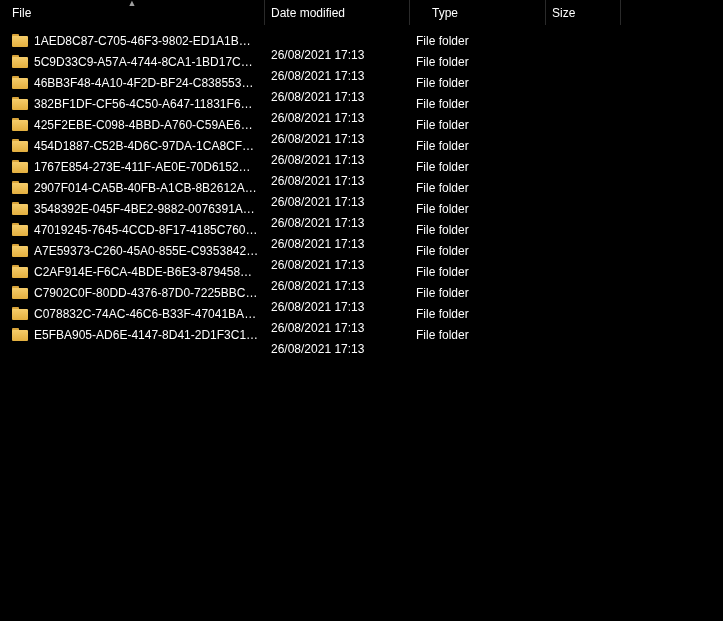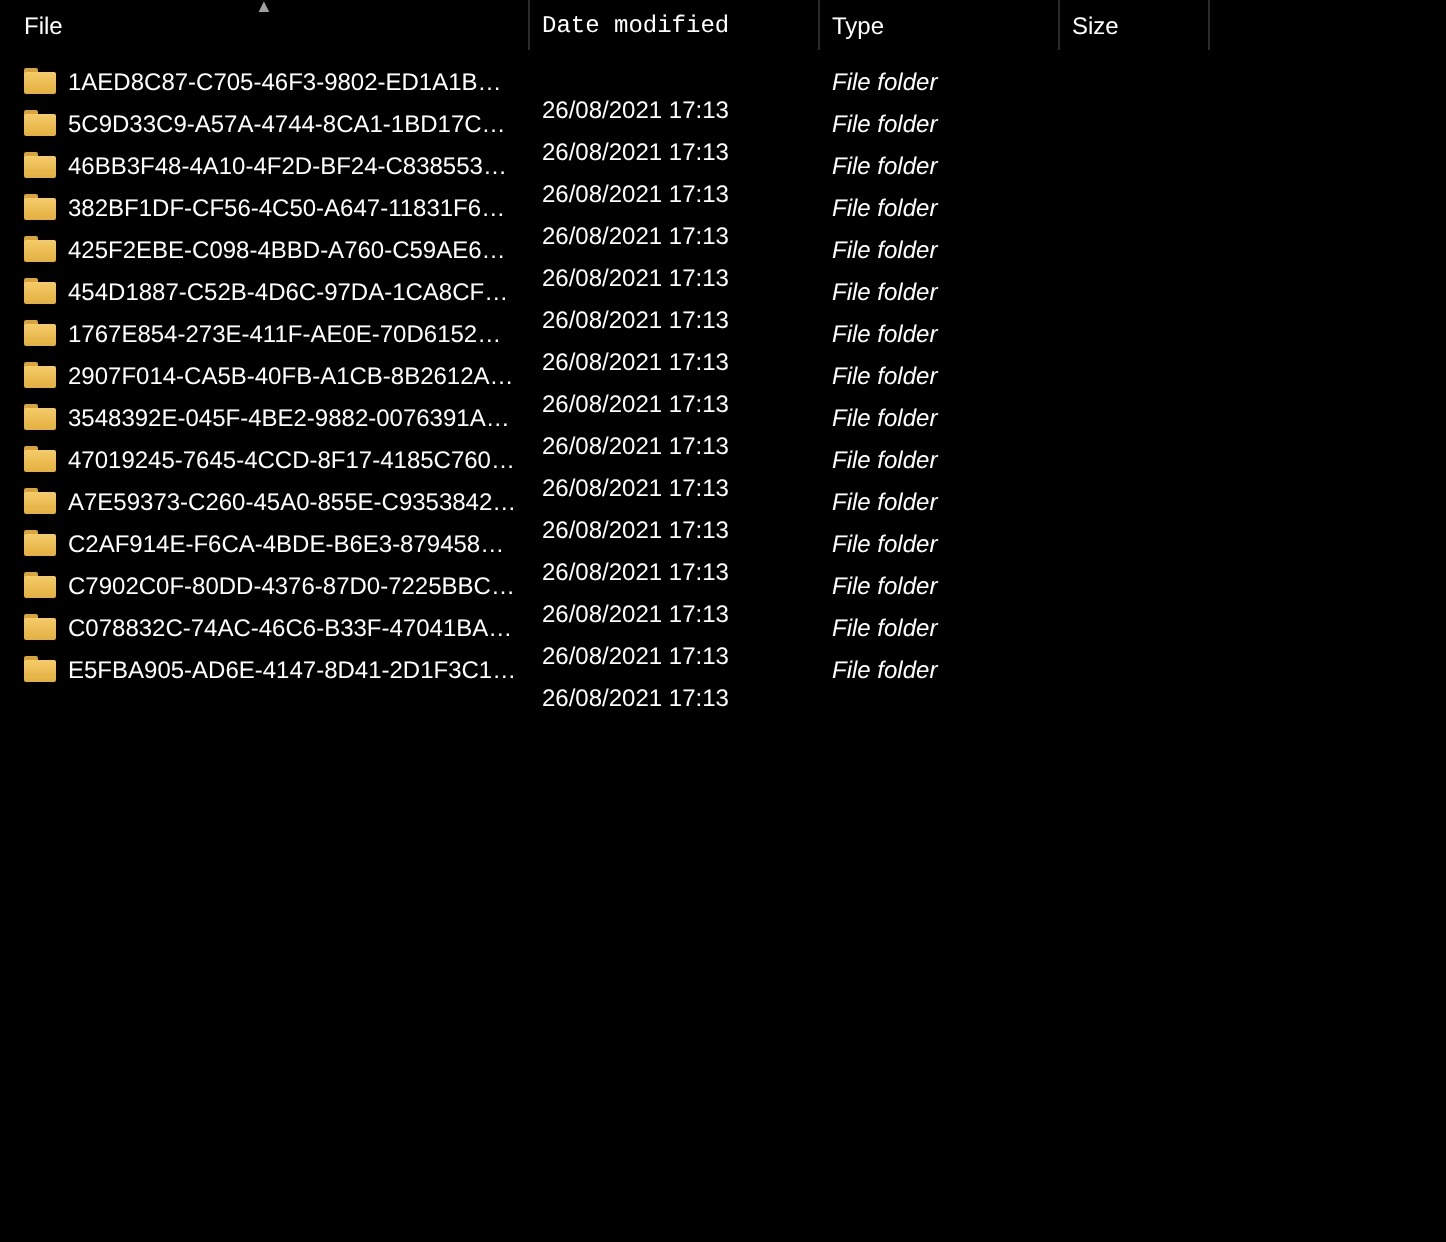--- a/index.html
+++ b/index.html
@@ -26,22 +26,22 @@
     align-items: center;
     padding: 0 6px;
     border-right: 1px solid #2a2a2a;
     position: relative;
     color: #ffffff;
     font-size: 12px;
     white-space: nowrap;
     overflow: hidden;
   }
   .header-cell.name  { width: 265px; padding-left: 12px; }
-  .header-cell.date  { width: 145px; font-family: Liberation Mono, monospace; }
-  .header-cell.type  { width: 120px; }
+  .header-cell.date  { width: 145px; }
+  .header-cell.type  { width: 120px; margin-left: 16px; }
   .header-cell.size  { width: 75px; text-align: right; }
   .header-cell.extra { flex: 1; border-right: none; }
   .sort-caret {
     position: absolute;
     top: -1px;
     left: 50%;
     transform: translateX(-50%);
     font-size: 9px;
     color: #a0a0a0;
     line-height: 9px;
@@ -57,21 +57,21 @@
   .cell {
     padding: 0 6px;
     white-space: nowrap;
     overflow: hidden;
     text-overflow: ellipsis;
     font-size: 12px;
     color: #ffffff;
   }
   .cell.name { width: 265px; display: flex; align-items: center; padding-left: 12px; }
   .cell.date { width: 145px; margin-top: 28px; }
-  .cell.type { width: 120px; font-style: italic; }
+  .cell.type { width: 120px; }
   .cell.size { width: 75px; text-align: right; }
   .folder-icon {
     width: 16px;
     height: 13px;
     margin-right: 6px;
     flex-shrink: 0;
     position: relative;
   }
   .folder-icon::before {
     content: "";

